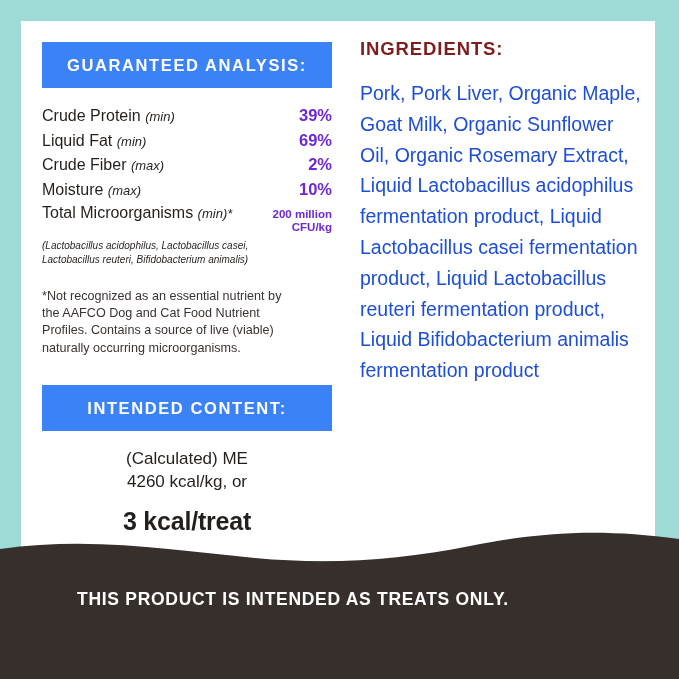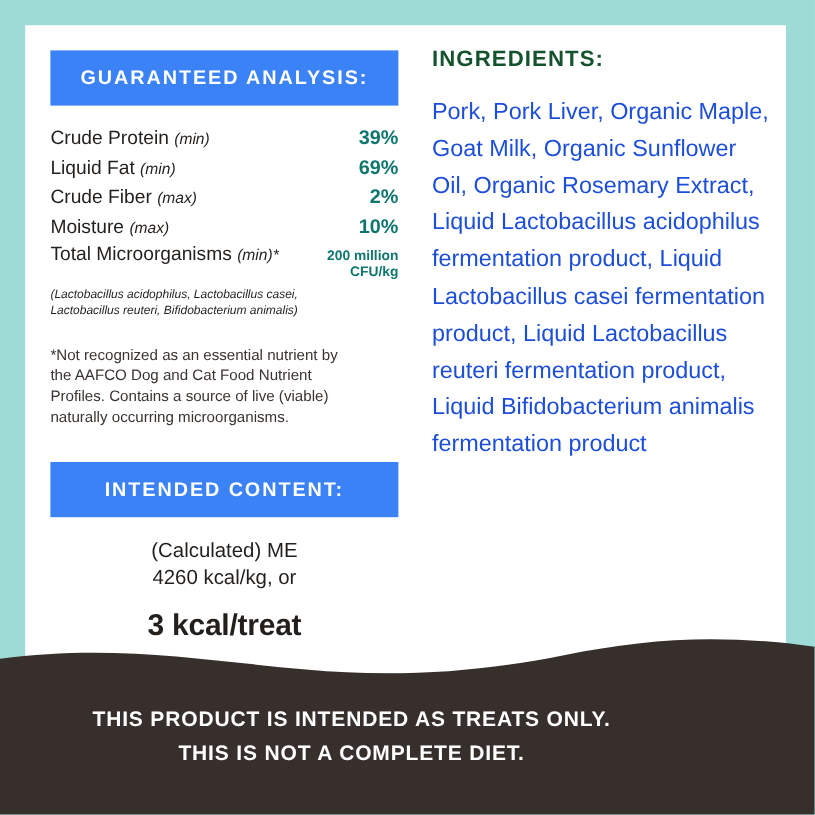--- a/index.html
+++ b/index.html
@@ -68,21 +68,21 @@
     color: #231F1C;
     white-space: nowrap;
   }
   .ga-name .qual {
     font-style: italic;
     font-size: 13px;
   }
   .ga-val {
     font-size: 16.5px;
     font-weight: bold;
-    color: #0f766e;
+    color: #6d28d9;
     white-space: nowrap;
     text-align: right;
   }
   .ga-val.small {
     font-size: 11.5px;
     line-height: 1.12;
     font-weight: bold;
   }
 
   .strains {
@@ -126,21 +126,21 @@
   .right-col {
     position: absolute;
     left: 360px;
     top: 38px;
     width: 285px;
   }
   .ing-heading {
     font-size: 18.5px;
     font-weight: bold;
     letter-spacing: 0.9px;
-    color: #14532d;
+    color: #7f1d1d;
   }
   .ing-body {
     margin-top: 18px;
     font-size: 19.5px;
     line-height: 1.58;
     color: #1d4ed8;
   }
 
   
   .wave-banner {
@@ -230,16 +230,15 @@
   </div>
 
   <div class="wave-banner">
     <svg width="679" height="679" viewBox="0 0 679 679" xmlns="http://www.w3.org/2000/svg">
       <path d="M0,549 C95,536 175,551 255,558 C330,565 400,560 470,546 C540,532 600,528 679,539 L679,679 L0,679 Z" fill="#372F2B"></path>
     </svg>
   </div>
 
   <div class="banner-text">
     <div>THIS PRODUCT IS INTENDED AS TREATS ONLY.</div>
-    <div>THIS IS NOT A COMPLETE DIET.</div>
   </div>
 
 </div>
 
 </body></html>

